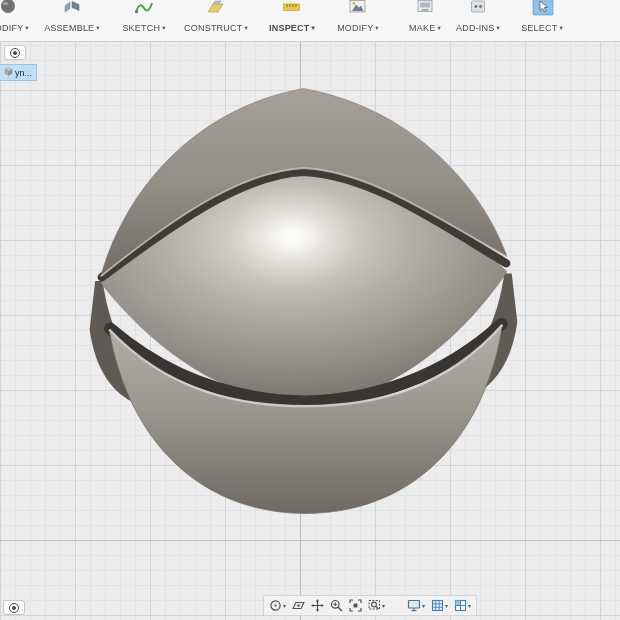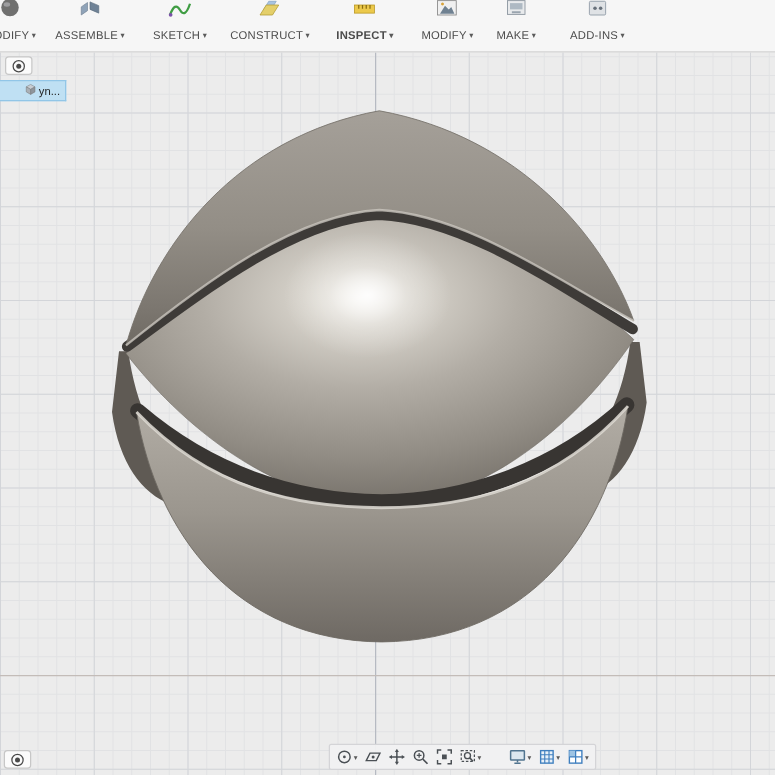--- a/index.html
+++ b/index.html
@@ -32,21 +32,21 @@
   .model-svg { position:absolute; top:0; left:0; }
 
   
   .mini-pill { position:absolute; width:20px; height:13px; background:#fbfbfb;
                border:1px solid #c7c7c7; border-radius:3px; display:flex;
                align-items:center; justify-content:center; cursor:pointer; }
   .dot-icon { width:8px; height:8px; border:1px solid #4a4a4a; border-radius:50%; position:relative; }
   .dot-icon::after { content:""; position:absolute; inset:2px; background:#4a4a4a; border-radius:50%; }
   .browser-sel { position:absolute; left:0; top:23px; height:15px; background:#bfe0f3;
                  border:1px solid #92c6e7; border-left:none; display:flex; align-items:center;
-                 gap:2px; padding:0 4px 0 20px; font-size:9px; color:#1f1f1f; cursor:pointer; }
+                 gap:2px; padding:0 4px 0 4px; font-size:9px; color:#1f1f1f; cursor:pointer; }
 
   
   .view-toolbar { position:absolute; left:263px; bottom:4px; height:19px;
                   background:rgba(241,241,242,.95); border:1px solid #d4d4d7; border-radius:2px;
                   display:flex; align-items:center; padding:0 5px; gap:6px; }
   .vt-btn { display:flex; align-items:center; gap:1px; cursor:pointer; }
   .vt-sep { width:10px; }
   .vt-caret { font-size:6px; color:#5a5a5a; }
 </style>
 </head>
@@ -128,21 +128,21 @@
             <polygon points="4,13 8,6.5 11,9.5 13,7.5 15.5,13" fill="#6f8191"></polygon>
             <circle cx="6" cy="5.2" r="1.2" fill="#d9a43a"></circle>
           </svg>
       </span>
       <span class="tb-label">
           <span>MODIFY</span>
           <span class="caret">▾</span>
         </span>
     </div>
 
-    <div class="tb-item" style="left:389px;width:48px;">
+    <div class="tb-item" style="left:401px;width:48px;">
       <span class="tb-icon">
         <svg width="20" height="18" viewBox="0 0 20 18">
             <rect x="3" y="2.5" width="14" height="11" fill="#e8eaec" stroke="#88929c" stroke-width=".7"></rect>
             <rect x="5" y="4.5" width="10" height="5" fill="#aeb9c3"></rect>
             <rect x="6.5" y="11" width="7" height="1.6" fill="#9aa5af"></rect>
           </svg>
       </span>
       <span class="tb-label">
           <span>MAKE</span>
           <span class="caret">▾</span>
@@ -156,20 +156,32 @@
             <circle cx="8" cy="8.5" r="1.4" fill="#67707a"></circle>
             <circle cx="12.5" cy="8.5" r="1.4" fill="#67707a"></circle>
           </svg>
       </span>
       <span class="tb-label">
           <span>ADD-INS</span>
           <span class="caret">▾</span>
         </span>
     </div>
 
+    <div class="tb-item" style="left:514px;width:56px;">
+      <span class="tb-icon">
+        <svg width="22" height="18" viewBox="0 0 22 18">
+            <rect x="1" y="0.5" width="20" height="16.5" rx="1" fill="#8ec0e8" stroke="#5b9bd0" stroke-width=".7"></rect>
+            <polygon points="8,3 8,12.5 10.6,10.2 12.2,13.6 13.8,12.8 12.2,9.6 15.4,9.4" fill="#ffffff" stroke="#333333" stroke-width=".6"></polygon>
+          </svg>
+      </span>
+      <span class="tb-label">
+          <span>SELECT</span>
+          <span class="caret">▾</span>
+        </span>
+    </div>
   </div>
 
   <div class="viewport">
 
     <div class="axis-v"></div>
     <div class="axis-h"></div>
 
     <svg class="model-svg" width="620" height="579" viewBox="0 41 620 620">
       <defs>
         <radialGradient id="gLens" cx="46%" cy="29%" r="78%">

